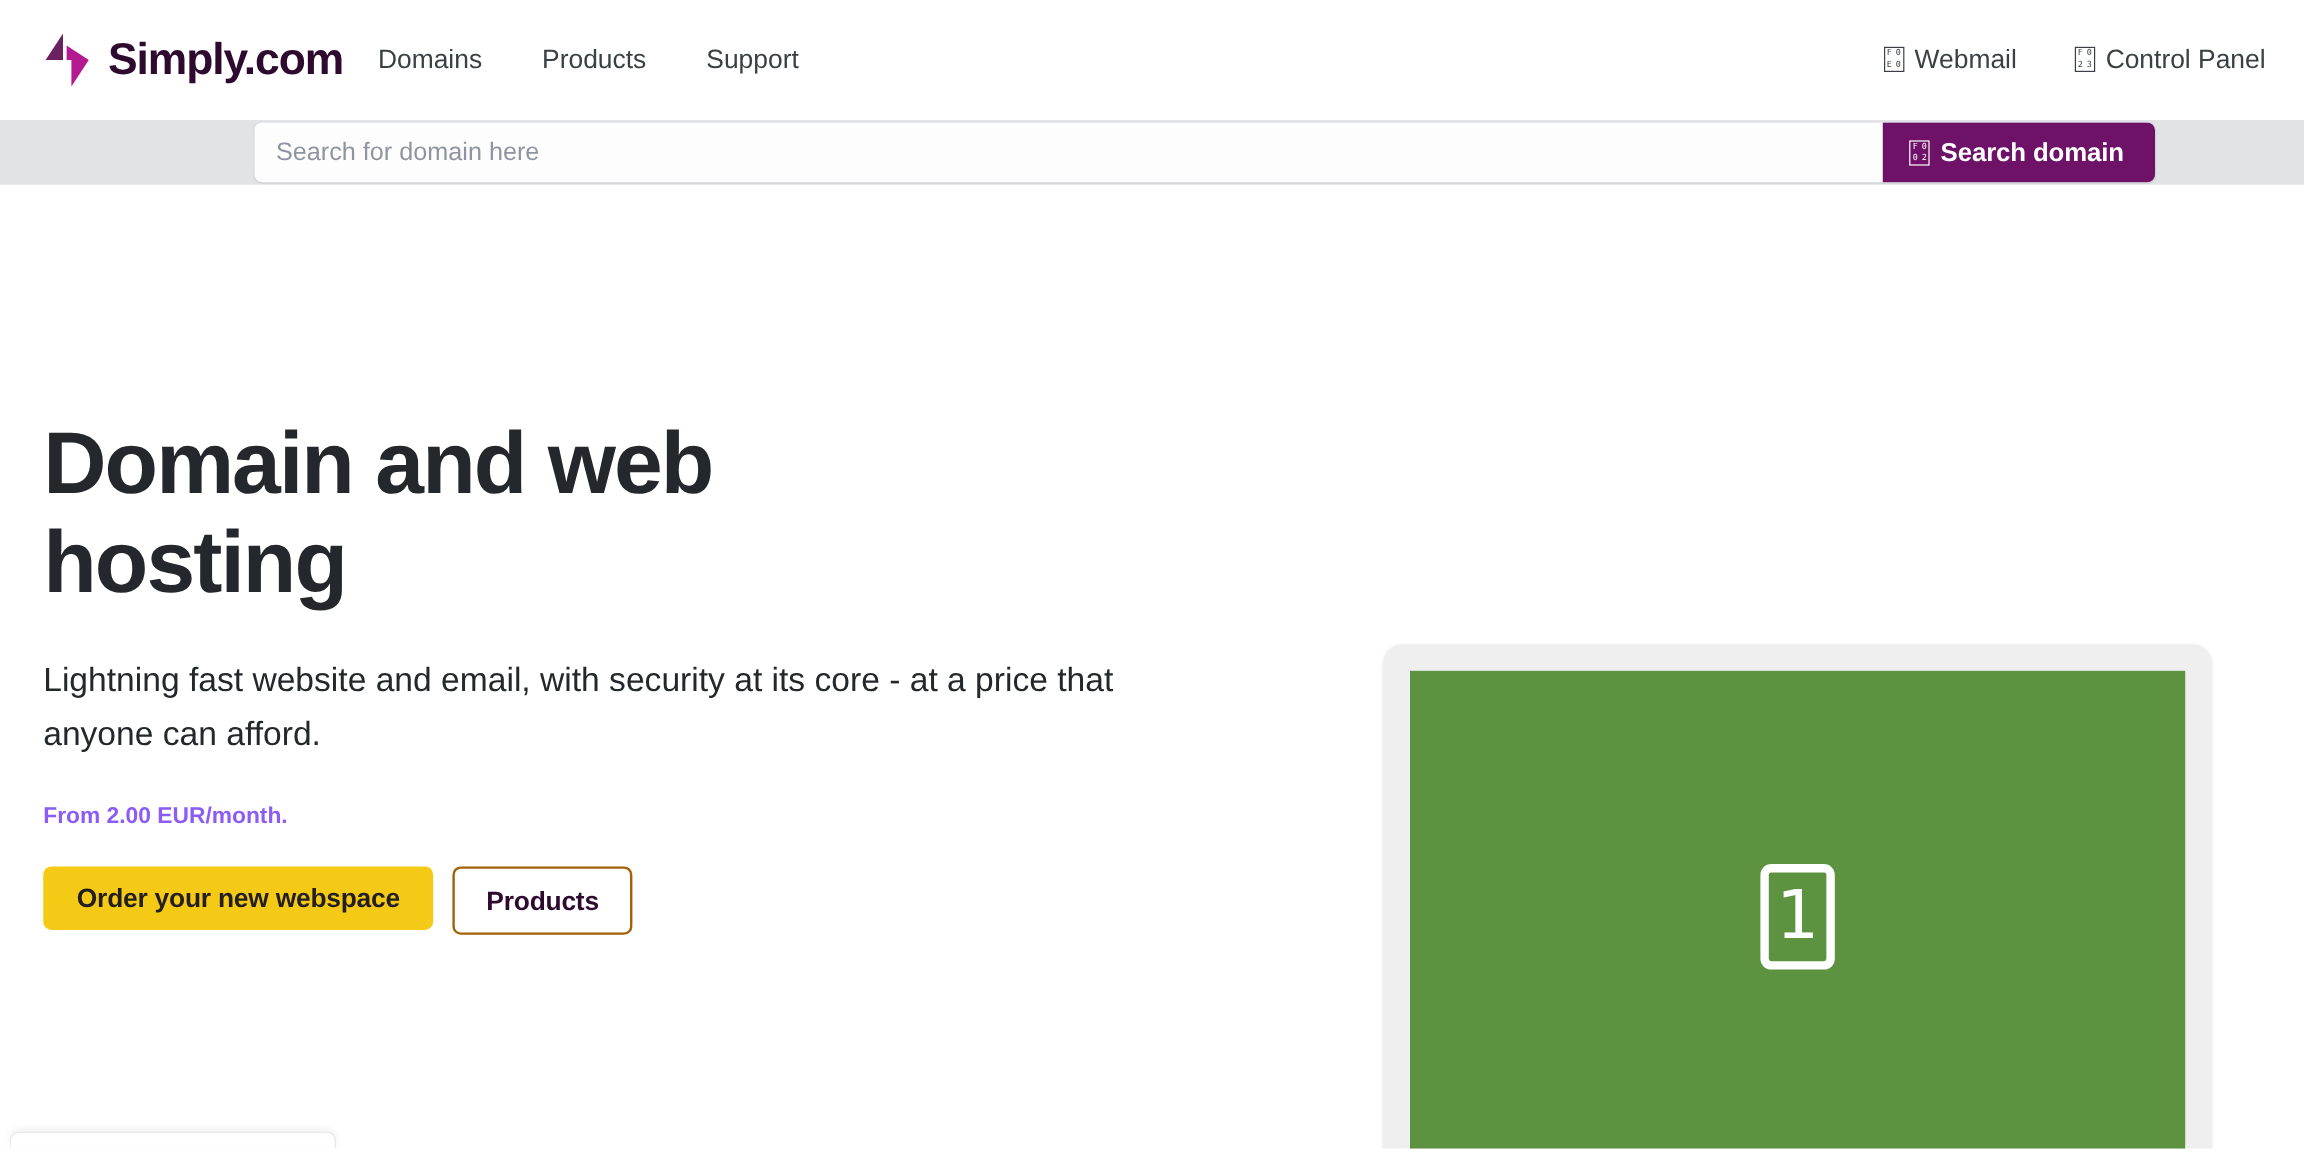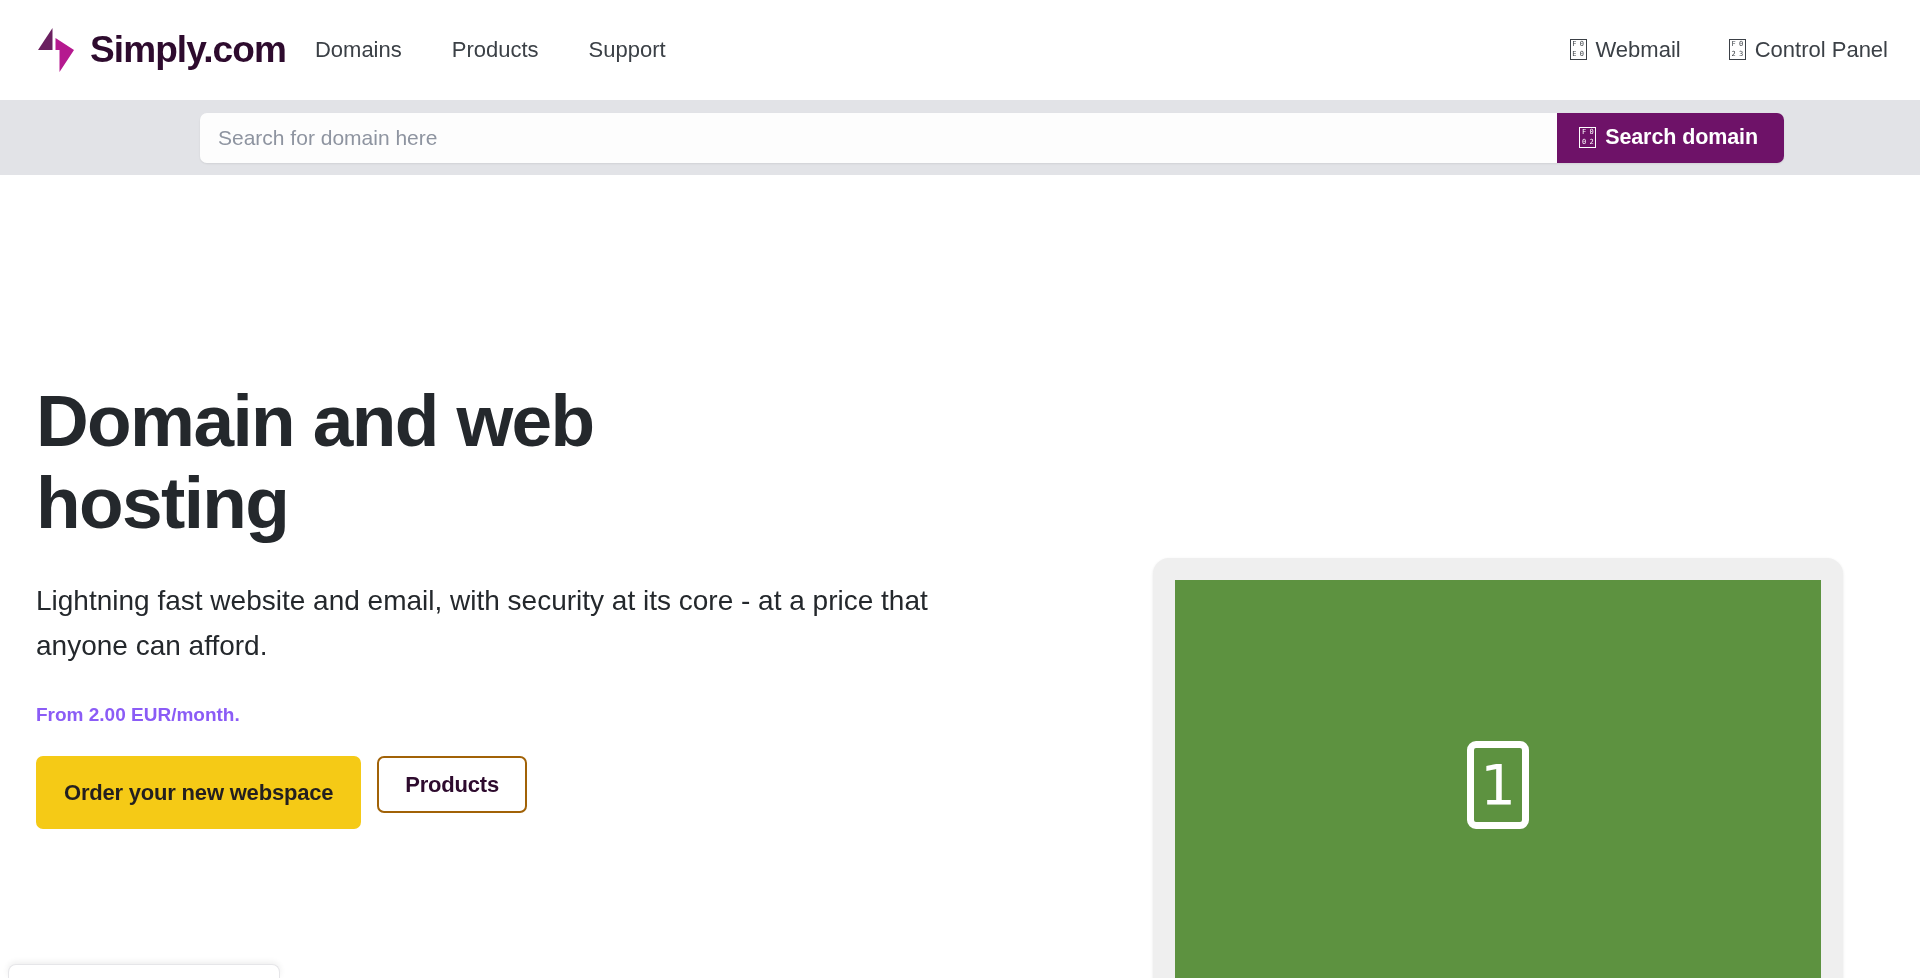--- a/index.html
+++ b/index.html
@@ -84,25 +84,25 @@
     gap: 48px;
   }
   .header-right .nav-link {
     display: flex;
     align-items: center;
     color: #3B4046;
   }
 
   
   .search-band {
-    height: 75px;
+    height: 54px;
     background: #E2E3E7;
     display: flex;
     align-items: center;
-    padding: 0 40px;
+    padding: 0 52px;
   }
   .search-wrap {
     display: flex;
     align-items: stretch;
     margin-left: 160px;
     width: 1584px;
     height: 50px;
     border-radius: 7px;
     overflow: hidden;
     box-shadow: 0 1px 2px rgba(0,0,0,0.08);
@@ -138,21 +138,21 @@
   .hero {
     position: relative;
     height: 803px;
     background: #ffffff;
     overflow: hidden;
   }
 
   .hero-copy {
     position: absolute;
     left: 36px;
-    top: 205px;
+    top: 192px;
     width: 920px;
   }
 
   .hero-title {
     font-size: 73px;
     font-weight: 700;
     line-height: 1.12;
     color: #24282C;
     letter-spacing: -1.6px;
     max-width: 660px;
@@ -189,21 +189,21 @@
     display: flex;
     align-items: center;
     justify-content: center;
     letter-spacing: -0.2px;
   }
   .btn-primary {
     background: #F5CA16;
     color: #231F20;
     border: 2px solid #F5CA16;
     padding: 0 26px;
-    height: 73px;
+    height: 53px;
   }
   .btn-outline {
     background: #ffffff;
     color: #2E0B2E;
     border: 2px solid #a16207;
     padding: 0 26px;
     height: 57px;
   }
 
   

